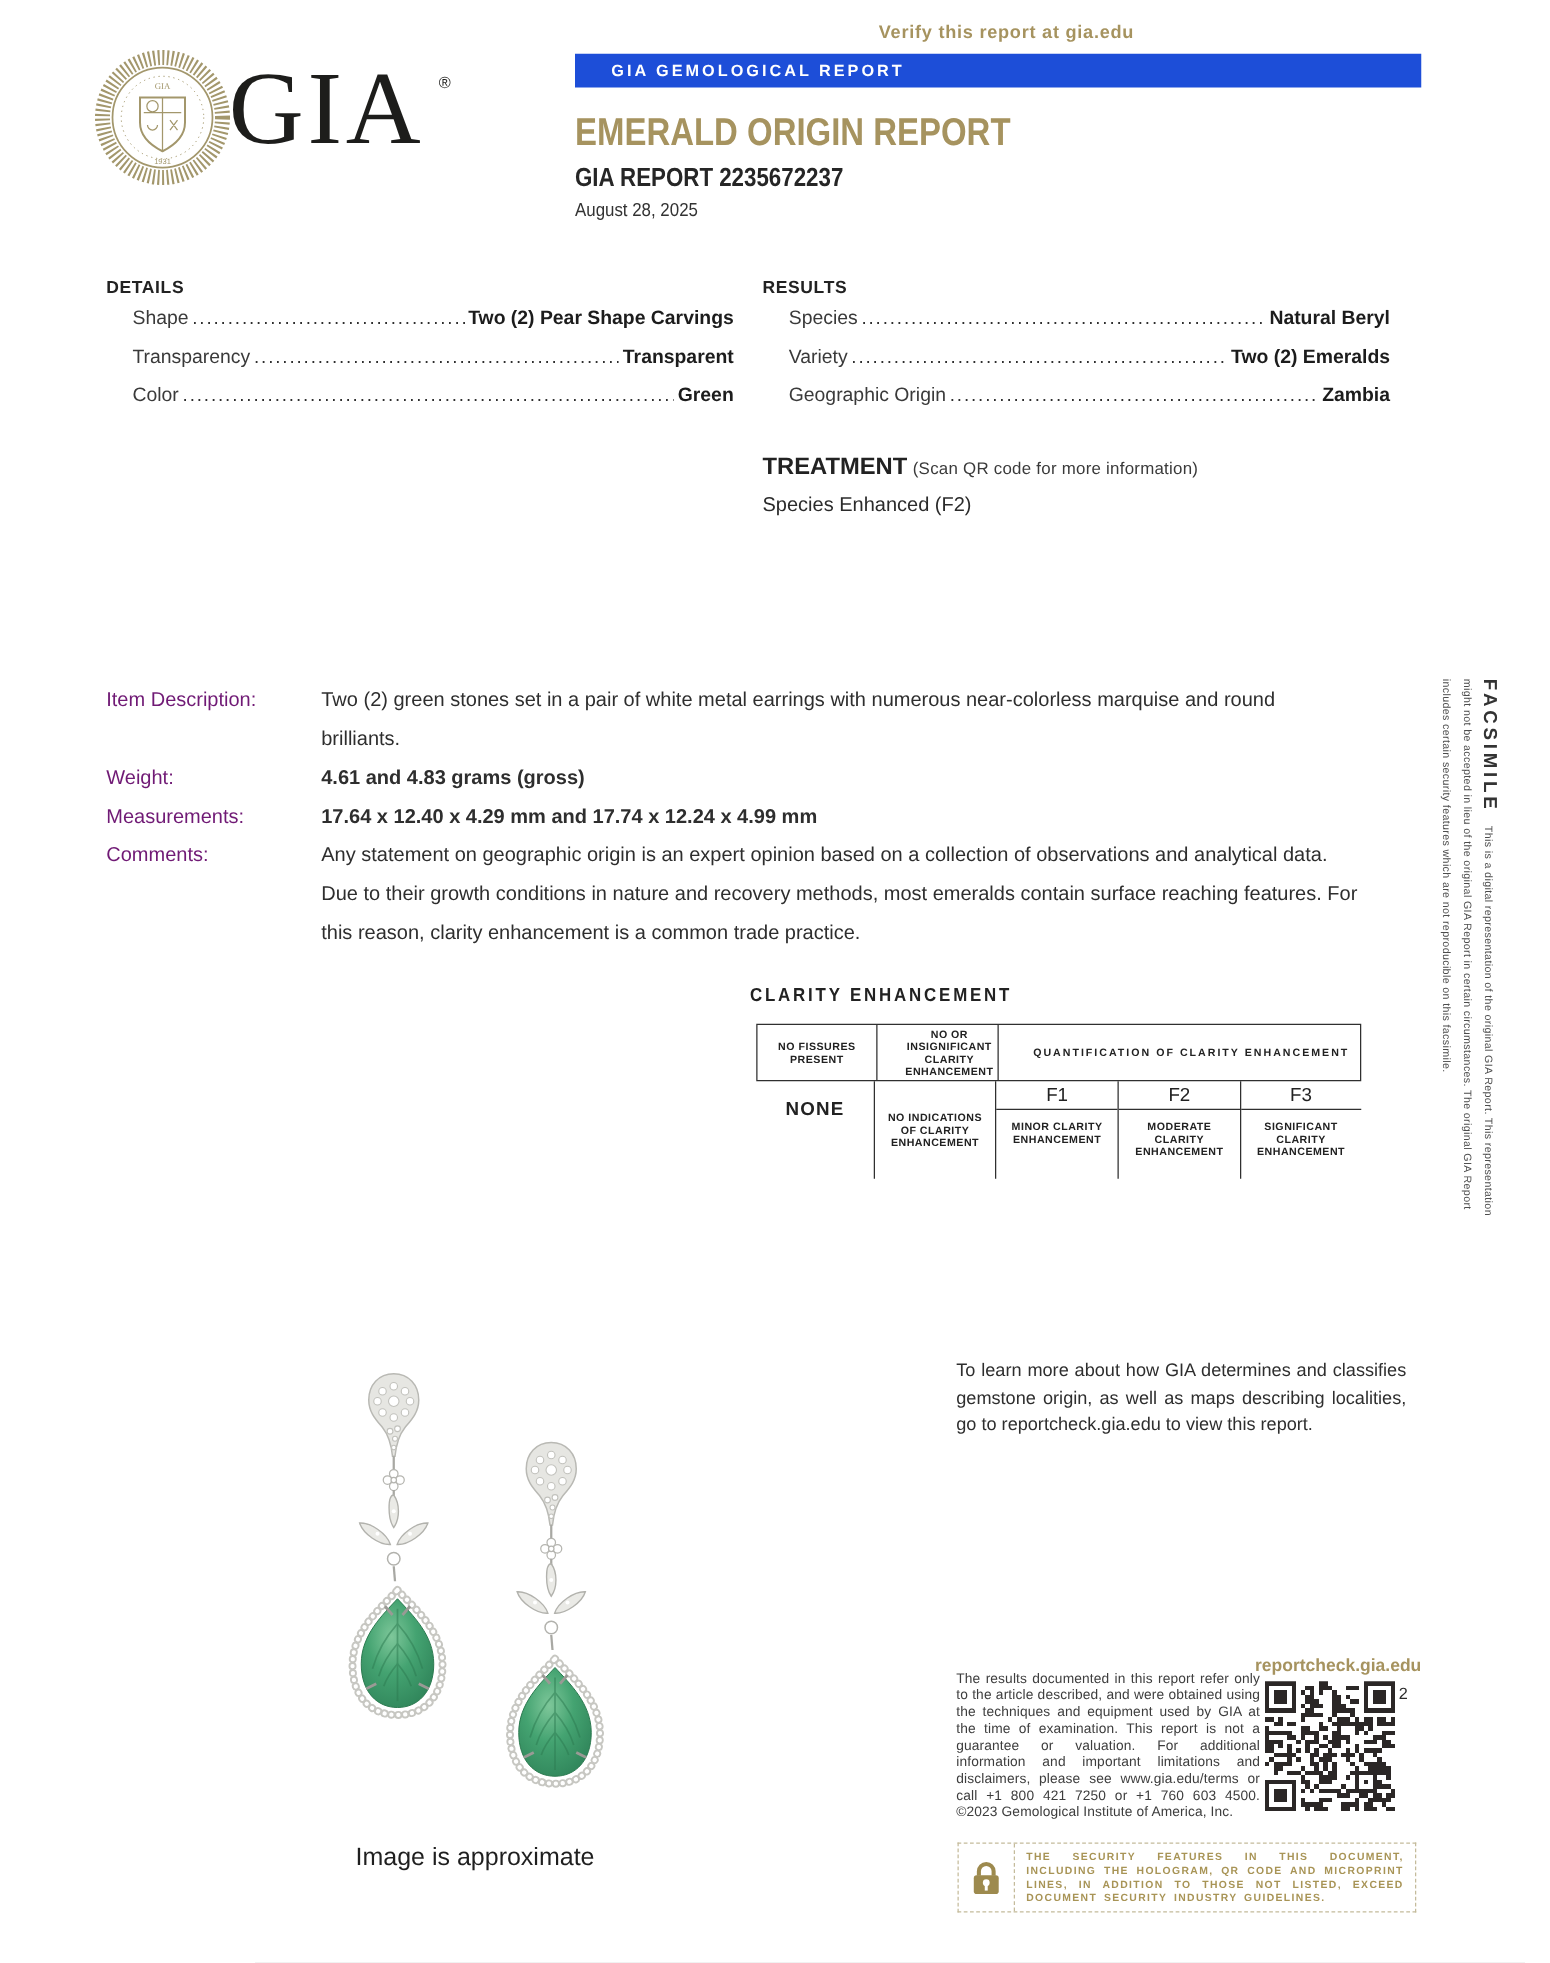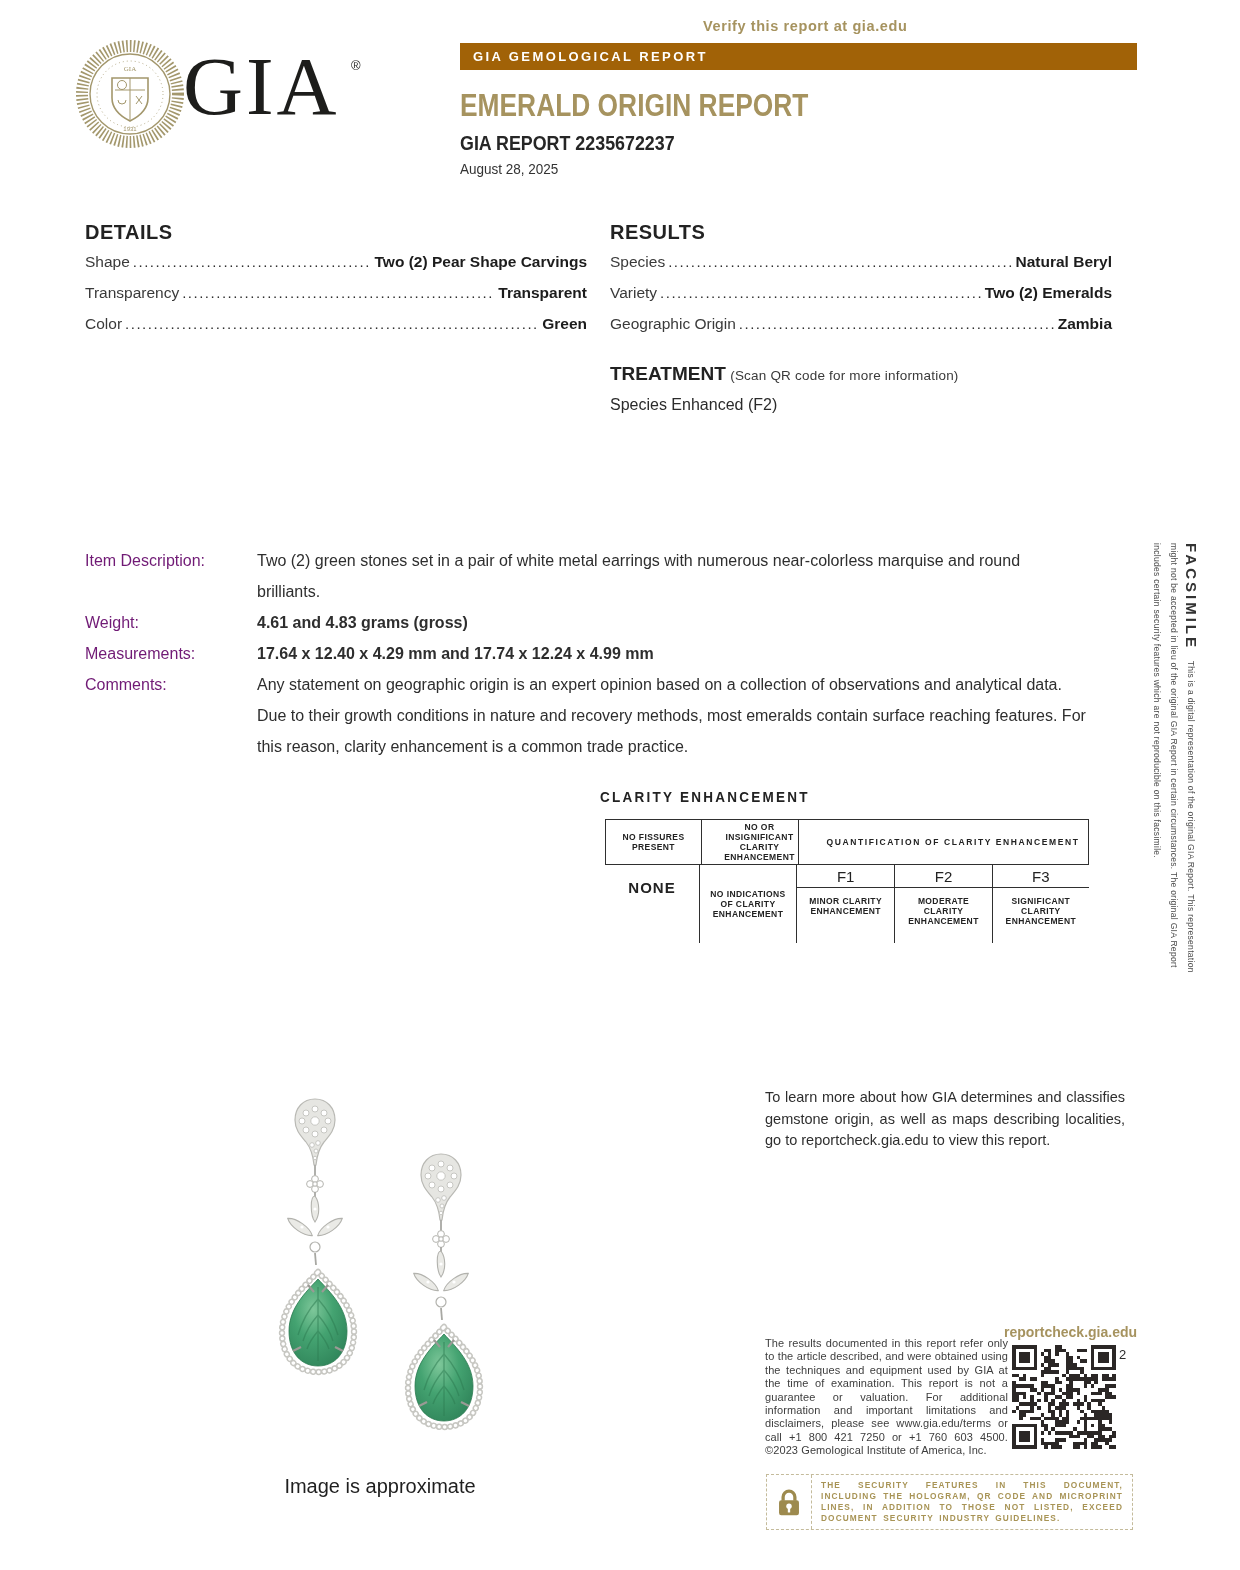--- a/index.html
+++ b/index.html
@@ -4,32 +4,32 @@
 <style>
   html,body{margin:0;padding:0;background:#e8e8e8;}
   #page{position:relative;width:1240px;height:1570px;background:#ffffff;overflow:hidden;
         font-family:"Liberation Sans",sans-serif;color:#2b2b2b;}
   .abs{position:absolute;}
   .condense{transform:scaleX(.85);transform-origin:left top;white-space:nowrap;}
   .condense9{transform:scaleX(.9);transform-origin:left top;white-space:nowrap;}
 
   
   .verify{left:703px;top:18px;color:#a6935f;font-size:14.5px;font-weight:bold;letter-spacing:.6px;}
-  .banner{left:460px;top:43px;width:677px;height:27px;background:#a16207;color:#ffffff;
-          font-size:13px;font-weight:bold;letter-spacing:2.4px;line-height:27px;padding-left:13px;box-sizing:border-box;}
+  .banner{left:460px;top:43px;width:677px;height:27px;background:#1d4ed8;color:#ffffff;
+          font-size:13px;font-weight:bold;letter-spacing:2.4px;line-height:27px;padding-left:29px;box-sizing:border-box;}
   .title{left:460px;top:88px;color:#a6935f;font-size:31px;font-weight:bold;letter-spacing:0px;}
   .repno{left:460px;top:131px;color:#262626;font-size:21px;font-weight:bold;}
   .repdate{left:460px;top:160px;color:#333333;font-size:15px;}
   .wordmark{left:183px;top:38px;font-family:"Liberation Serif",serif;font-size:83px;color:#1d1d1b;letter-spacing:3px;}
   .regmark{left:351px;top:58px;font-size:13px;color:#1d1d1b;}
 
   
   .col{width:502px;}
-  .col h3{margin:0 0 9px 0;font-size:20px;letter-spacing:.5px;color:#222;}
-  .drow{display:flex;align-items:baseline;height:31px;font-size:15.5px;color:#3a3a3a;}
+  .col h3{margin:0 0 9px 0;font-size:14px;letter-spacing:.5px;color:#222;}
+  .drow{display:flex;align-items:baseline;height:31px;font-size:15.5px;color:#3a3a3a;margin-left:21px;}
   .drow .lead{flex:1;overflow:hidden;white-space:nowrap;margin:0 3px;color:#2e2e2e;}
   .drow .lead::after{content:"....................................................................................................................";letter-spacing:1.5px;font-size:15px;}
   .drow .val{font-weight:bold;color:#1c1c1c;white-space:nowrap;}
   .treat-h{font-size:19px;font-weight:bold;color:#222;}
   .treat-n{font-size:13.5px;font-weight:normal;color:#3a3a3a;letter-spacing:.2px;}
   .treat-v{margin-top:11px;font-size:16px;color:#2b2b2b;}
 
   
   .itemblock{left:85px;top:545px;width:1040px;}
   .irow{display:grid;grid-template-columns:172px 830px;font-size:16px;line-height:31px;color:#2e2e2e;}

